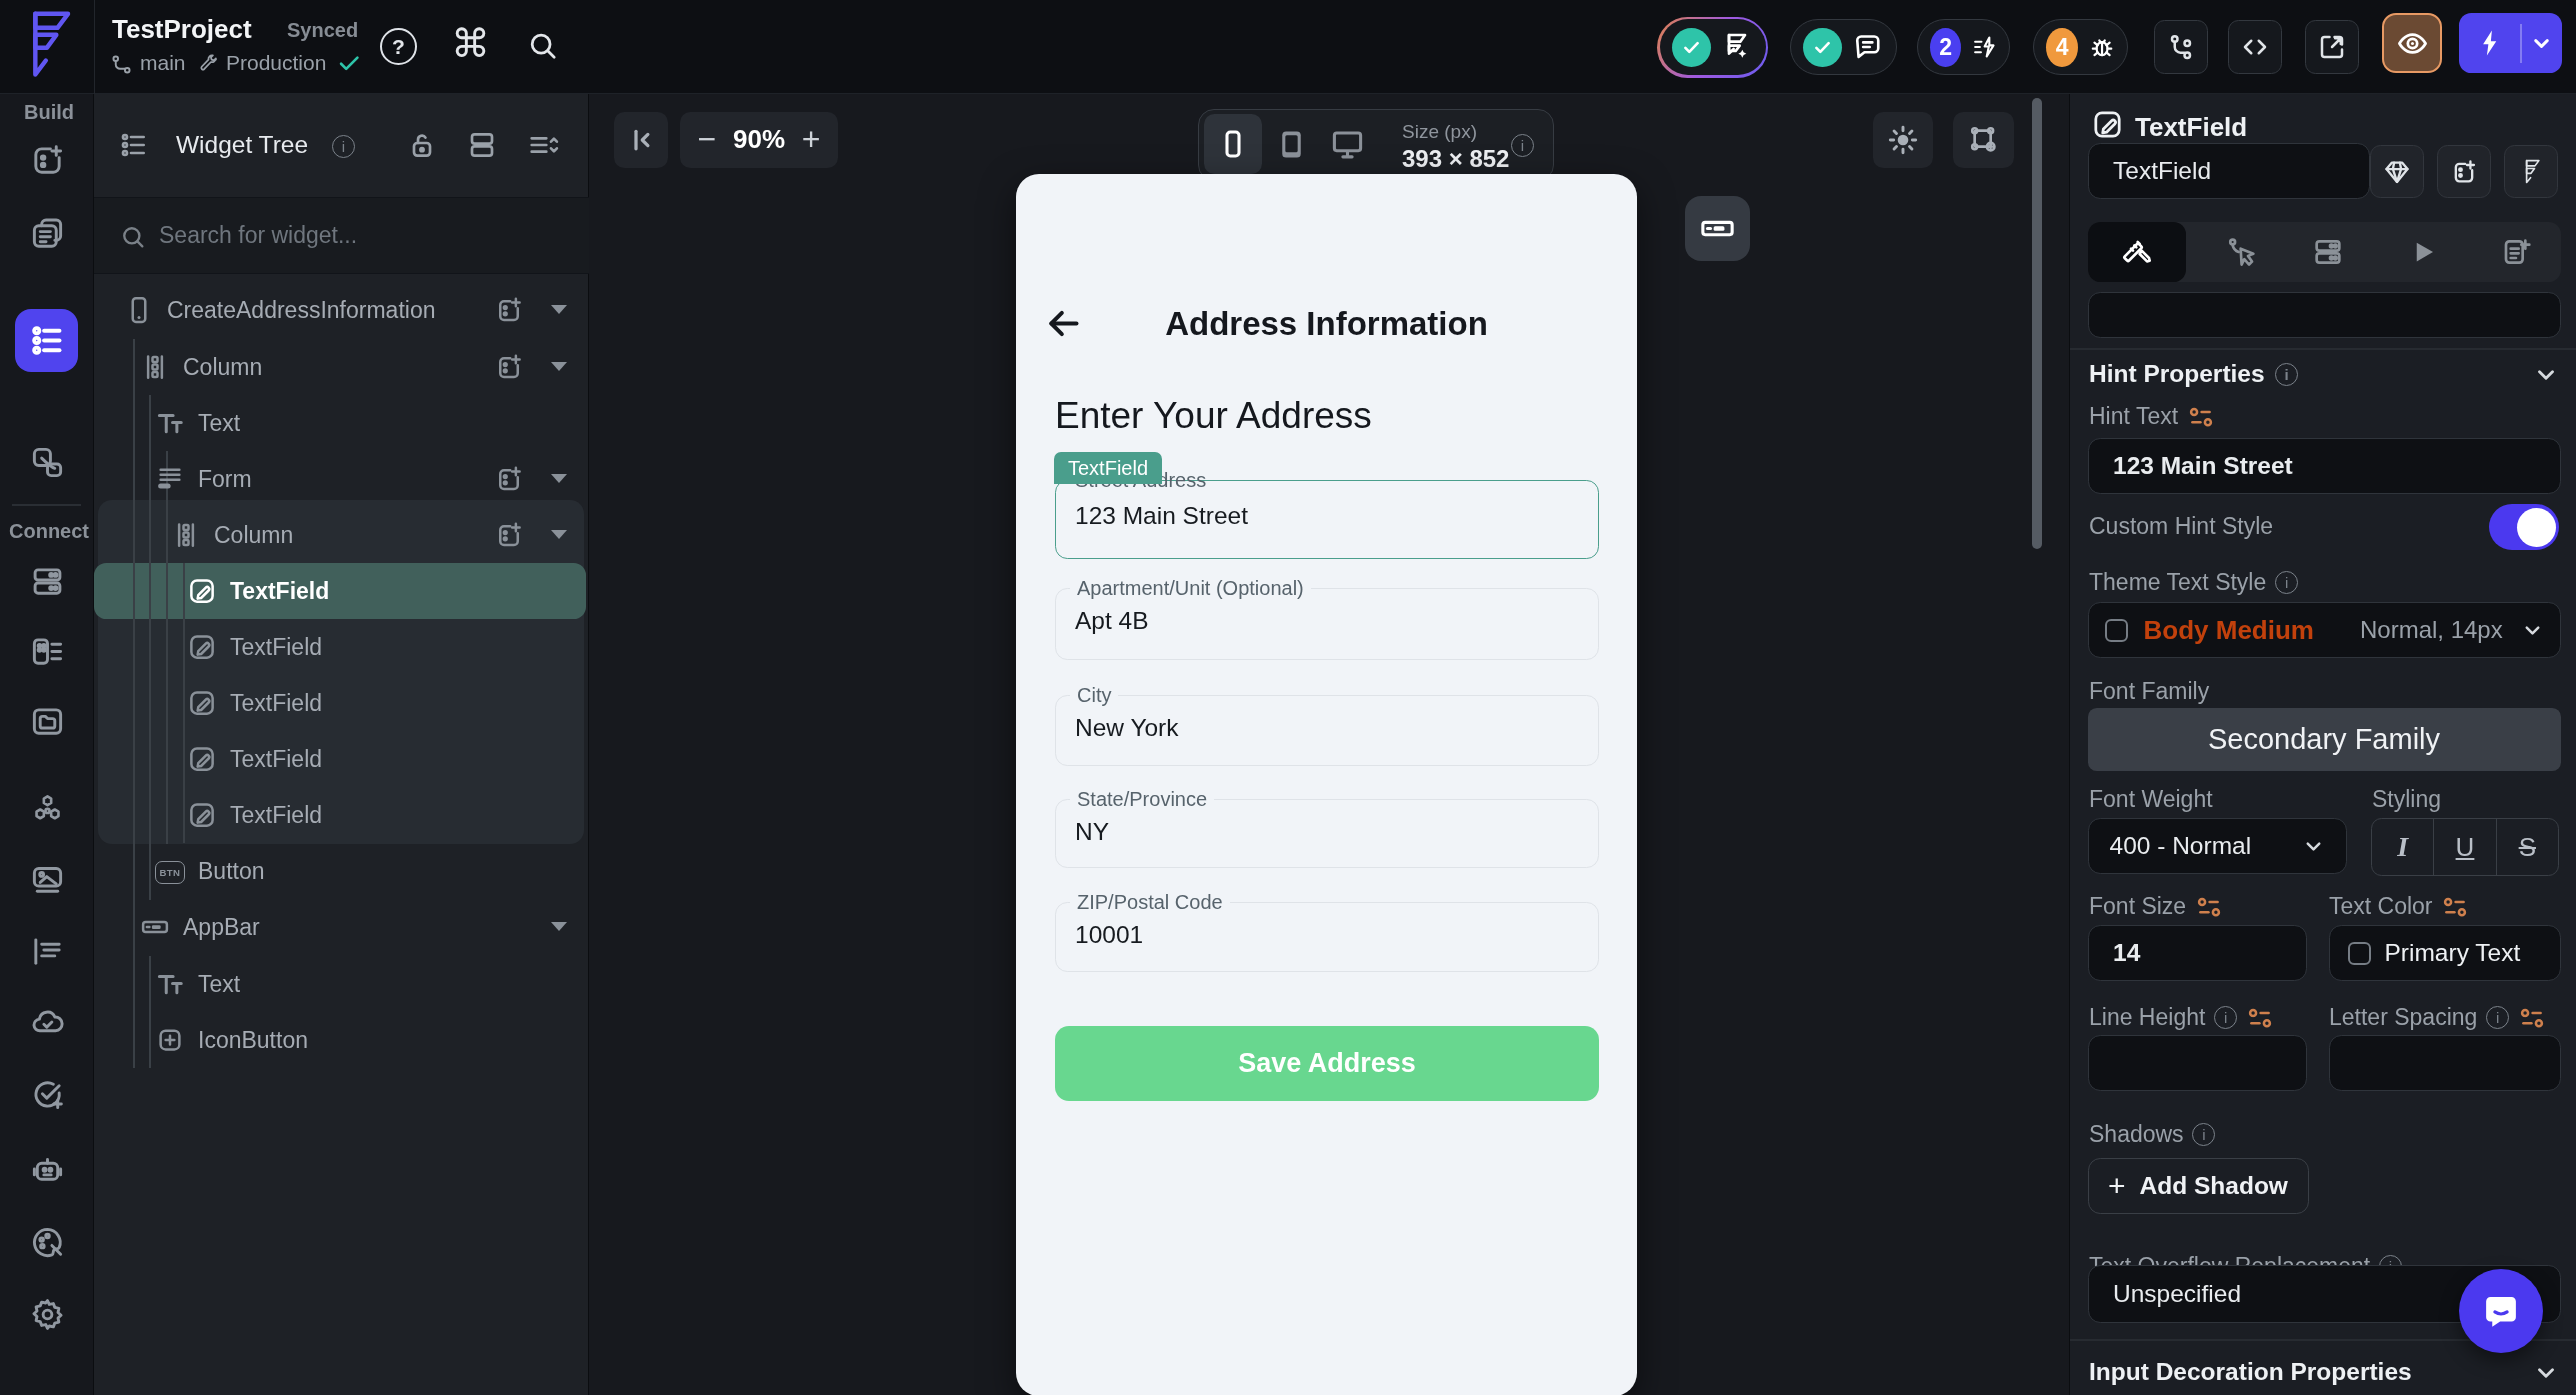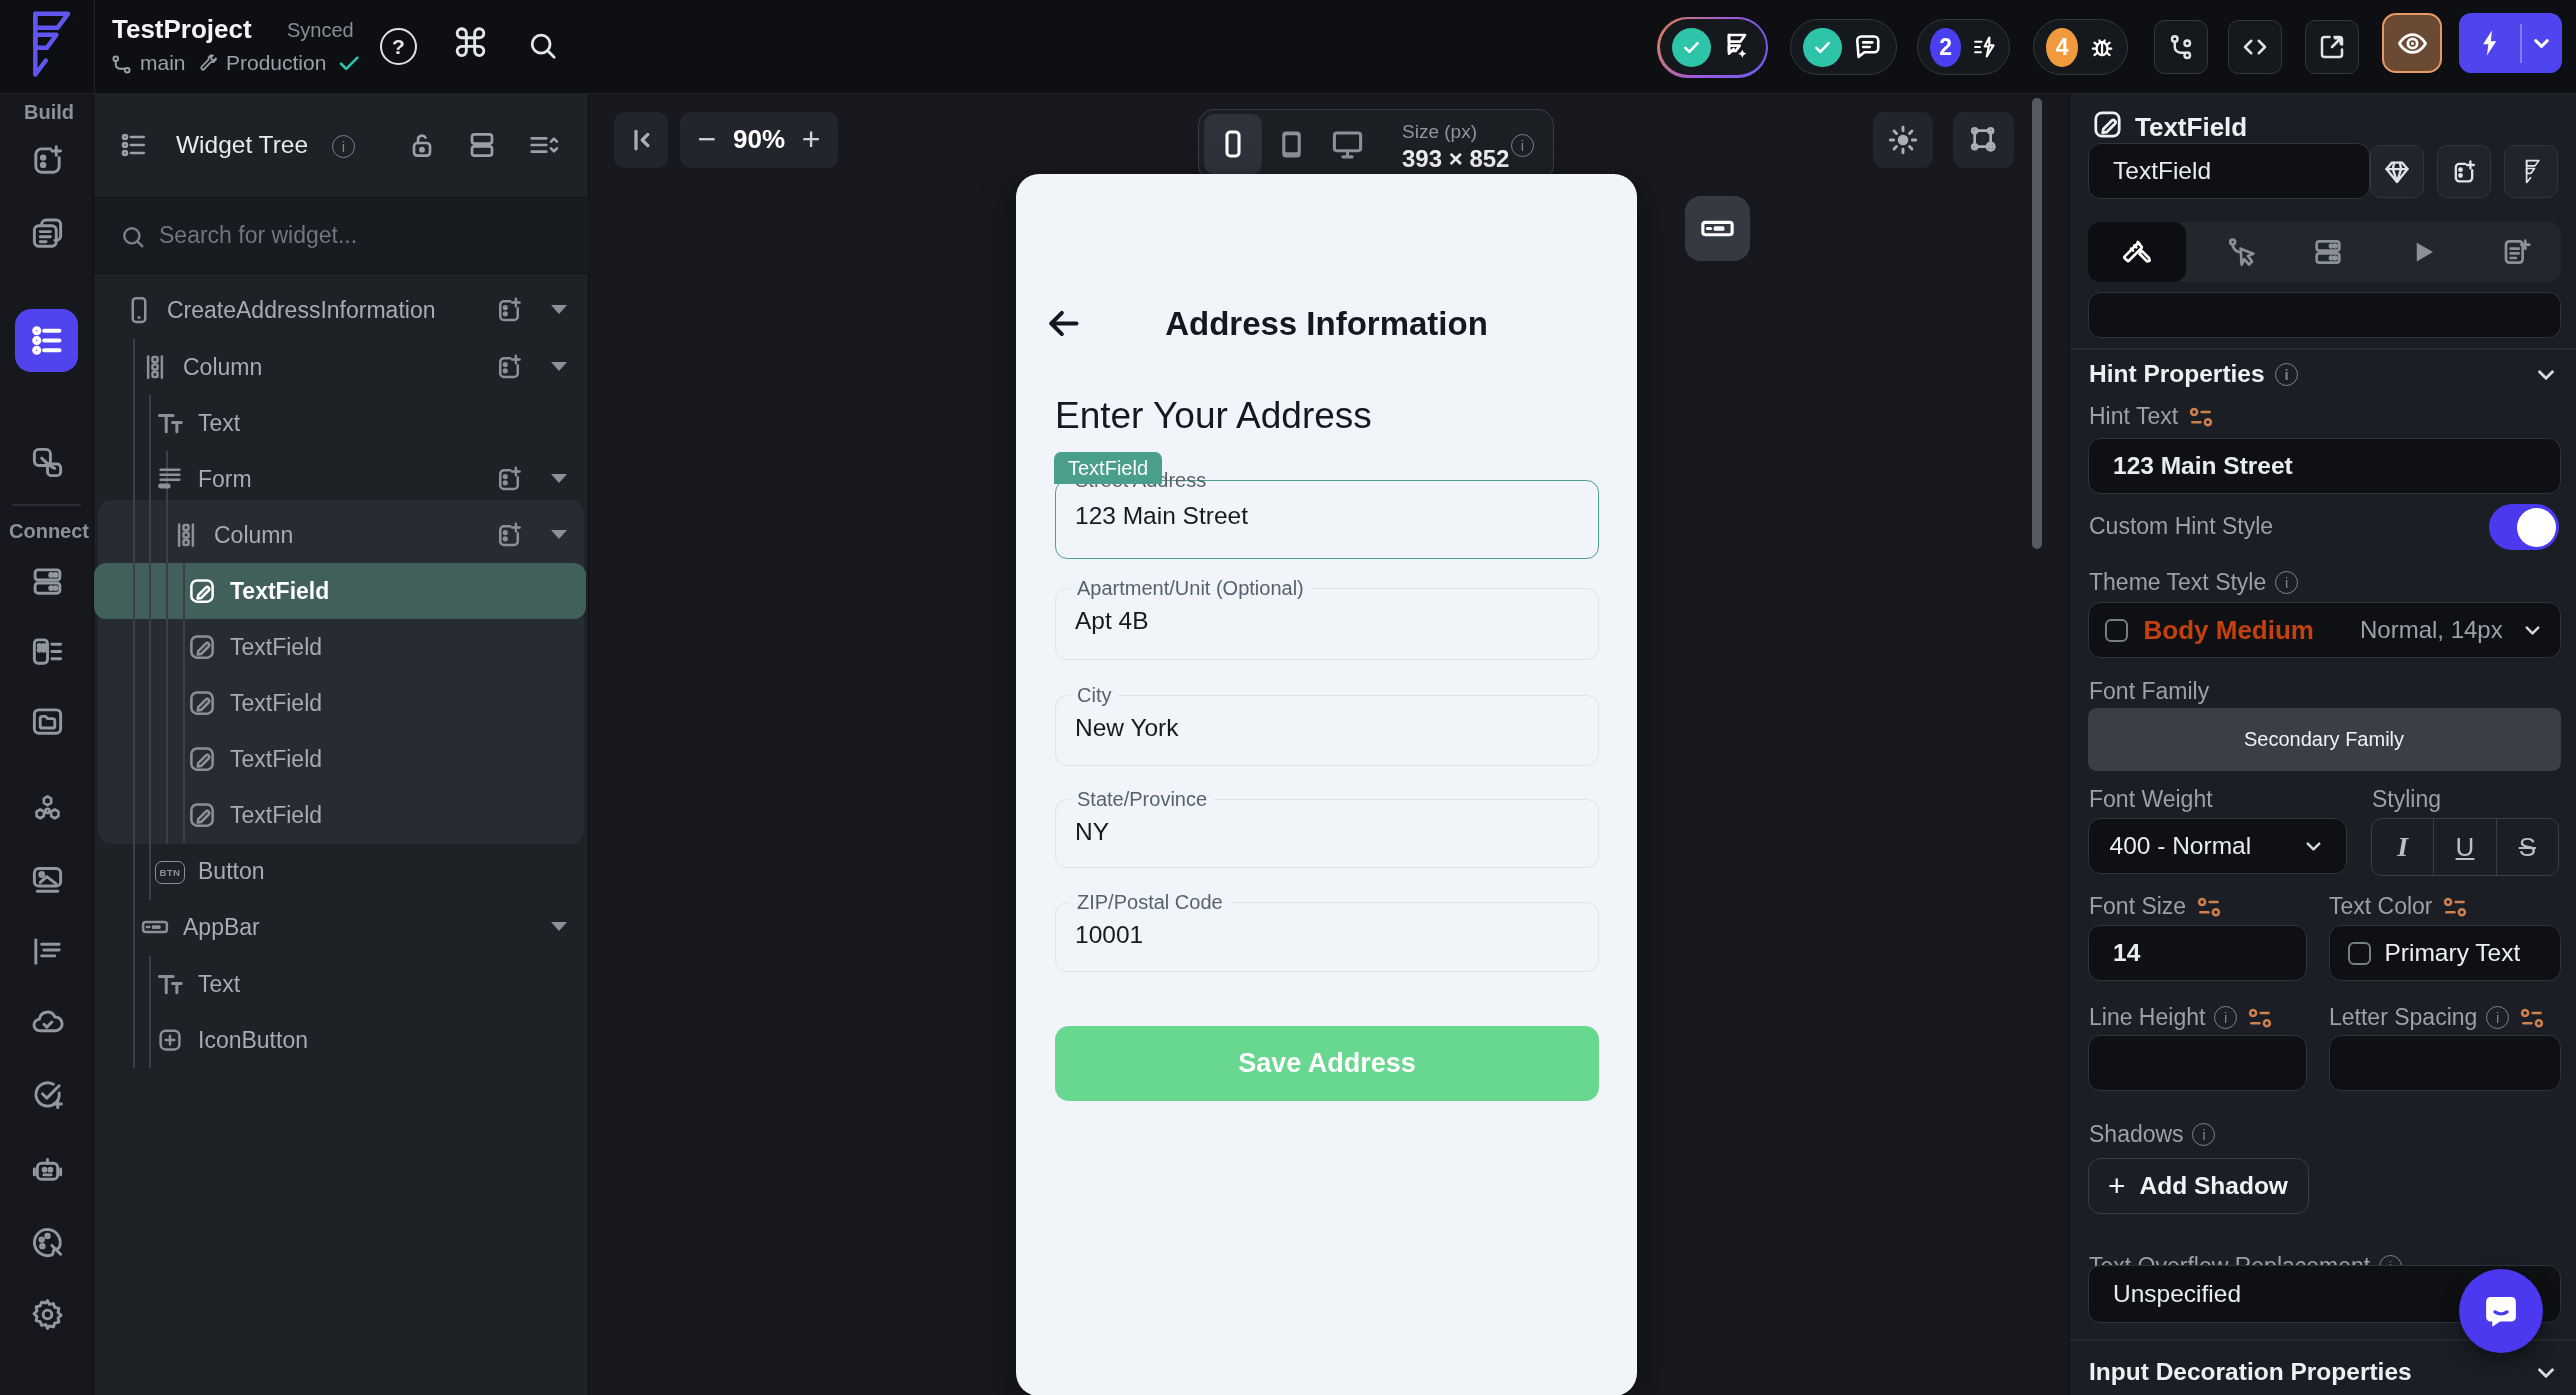--- a/index.html
+++ b/index.html
@@ -6,21 +6,21 @@
   html,body { background:#0b0d10; }
   body { font-family:"Liberation Sans","DejaVu Sans",sans-serif; }
   .root { position:relative; width:2576px; height:1395px; overflow:hidden; background:#17191e; }
   .abs { position:absolute; }
   svg { display:block; }
   .ic { stroke:currentColor; fill:none; stroke-width:2; stroke-linecap:round; stroke-linejoin:round; }
 
   
   .topbar { position:absolute; left:0; top:0; width:2576px; height:94px; background:#0d0f13; border-bottom:0.9px solid #1e2228; }
   .tb-title { font-size:26px; font-weight:bold; color:#f3f5f7; }
-  .tb-sync { font-size:20px; color:#878d95; }
+  .tb-sync { font-size:20px; color:#878d95;font-weight:bold; }
   .tb-sub { font-size:21px; color:#9aa1a9; }
   .tb-glyphbtn { color:#e3e6ea; cursor:pointer; }
   .pill { position:absolute; top:19px; height:56px; border-radius:30px; background:#15181d; border:1.8px solid #33383f; display:flex; align-items:center; gap:10.5px; padding:0 12.3px; cursor:pointer; }
   .pill-grad { position:absolute; top:16.7px; padding:2.6px; border-radius:32px; background:linear-gradient(120deg,#e0824a,#a05ae0,#6a5cf0); cursor:pointer; }
   .pill-grad > .pill-inner { height:56px; border-radius:29px; background:#15181d; display:flex; align-items:center; gap:10.5px; padding:0 12.3px; }
   .chk { width:39px; height:39px; border-radius:50%; background:#2ec4a9; color:#fff; display:flex; align-items:center; justify-content:center; }
   .cnt { width:39px; height:39px; border-radius:50%; color:#fff; font-size:23px; font-weight:bold; display:flex; align-items:center; justify-content:center; }
   .sqbtn { position:absolute; top:20px; width:54px; height:54px; border-radius:10.5px; background:#15181d; border:1.8px solid #33383f; color:#e0e4e8; display:flex; align-items:center; justify-content:center; cursor:pointer; }
 
   
@@ -757,21 +757,21 @@
       <span style="font-size:26px;font-weight:bold;color:#c2410c;">Body Medium</span>
       <span style="margin-left:auto;font-size:24px;color:#9aa1a9;">Normal, 14px</span>
       <svg class="chev" width="23" height="23" viewBox="0 0 24 24" style="margin-left:1.8px;">
           <g class="ic" style="stroke-width:2.6;">
             <path d="M6 9l6 6 6-6"></path>
           </g>
         </svg>
     </div>
 
     <span class="abs ins-lab" style="left:19px;top:584px;">Font Family</span>
-    <div class="abs" style="left:17.5px;top:614px;width:473px;height:63px;background:#3a3f47;border-radius:8.8px;display:flex;align-items:center;justify-content:center;font-size:20px;color:#f0f2f5;cursor:pointer;">Secondary Family</div>
+    <div class="abs" style="left:17.5px;top:614px;width:473px;height:63px;background:#3a3f47;border-radius:8.8px;display:flex;align-items:center;justify-content:center;font-size:29px;color:#f0f2f5;cursor:pointer;">Secondary Family</div>
 
     <span class="abs ins-lab" style="left:19px;top:692px;">Font Weight</span>
     <span class="abs ins-lab" style="left:302px;top:692px;">Styling</span>
     <div class="abs dd" style="left:17.5px;top:724px;width:259px;height:56px;padding:0 21px;">
       <span style="font-size:24.5px;">400 - Normal</span>
       <svg class="chev" width="24.5" height="24.5" viewBox="0 0 24 24" style="margin-left:auto;">
           <g class="ic" style="stroke-width:2.6;">
             <path d="M6 9l6 6 6-6"></path>
           </g>
         </svg>

